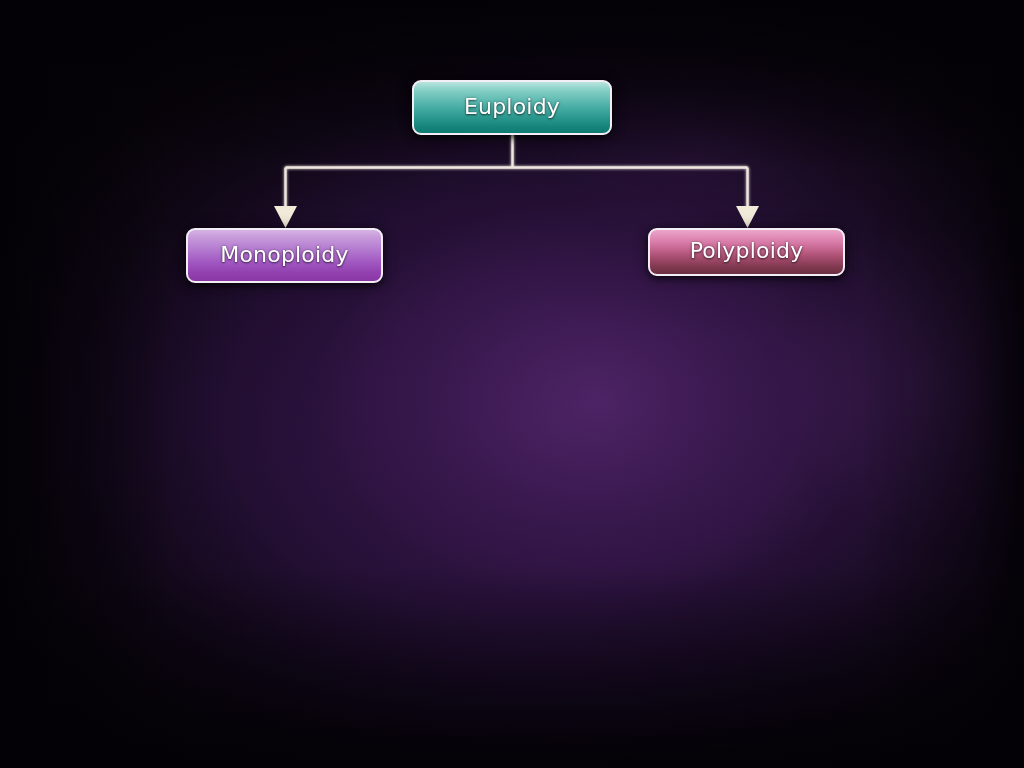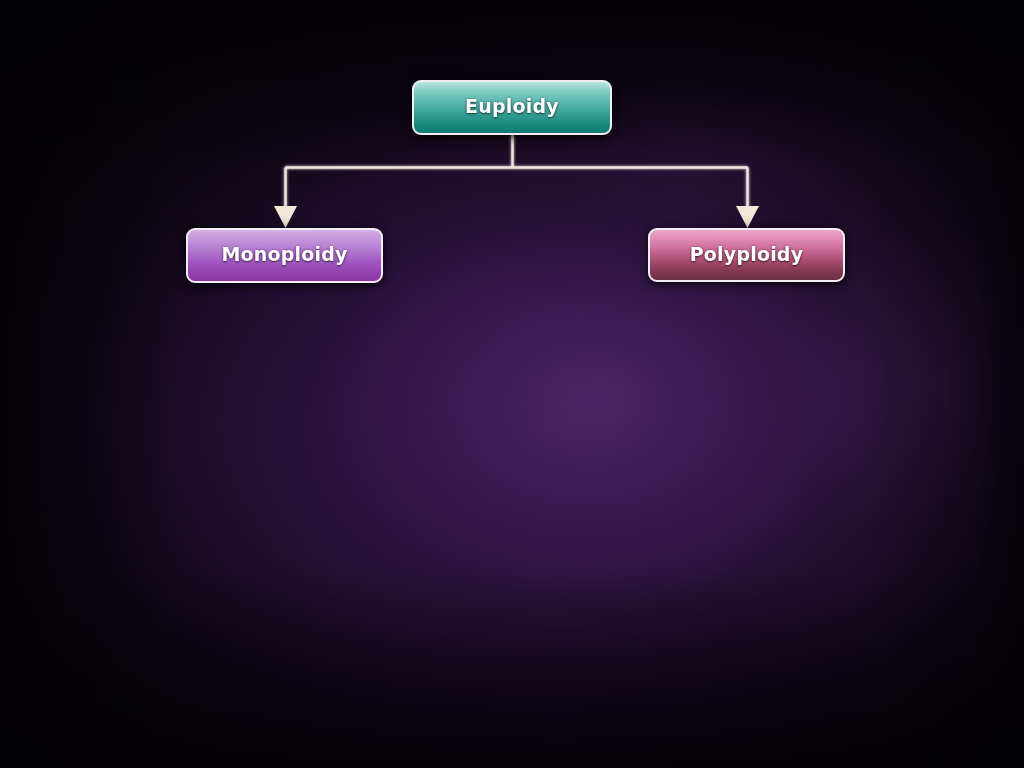--- a/index.html
+++ b/index.html
@@ -103,22 +103,22 @@
     border-radius: 9px;
     border: 2px solid #f3eef6;
     display: flex;
     align-items: center;
     justify-content: center;
     box-shadow:
       0 3px 7px rgba(0, 0, 0, 0.62),
       0 0 14px rgba(0, 0, 0, 0.34);
   }
   .node .label {
-    font-size: 19px;
-    font-weight: 700;
+    font-size: 22px;
+    font-weight: 400;
     color: #ffffff;
     letter-spacing: 0.2px;
     text-shadow:
       0 1px 2px rgba(0, 0, 0, 0.55),
       0 0 3px rgba(0, 0, 0, 0.35);
     white-space: nowrap;
     line-height: 1;
     padding-bottom: 2px;
   }
 
@@ -146,21 +146,21 @@
       #b47bd0 38%,
       #a259c2 62%,
       #9343b0 82%,
       #8a37a6 100%);
     align-items: center;
   }
   #node-polyploidy {
     left: 648px;
     top: 228px;
     width: 197px;
-    height: 54px;
+    height: 48px;
     background: linear-gradient(to bottom,
       #eaa6c9 0%,
       #e490bb 14%,
       #cf6f9c 36%,
       #ab4f72 60%,
       #833a52 82%,
       #6b2f41 100%);
     justify-content: center;
   }
 </style>

